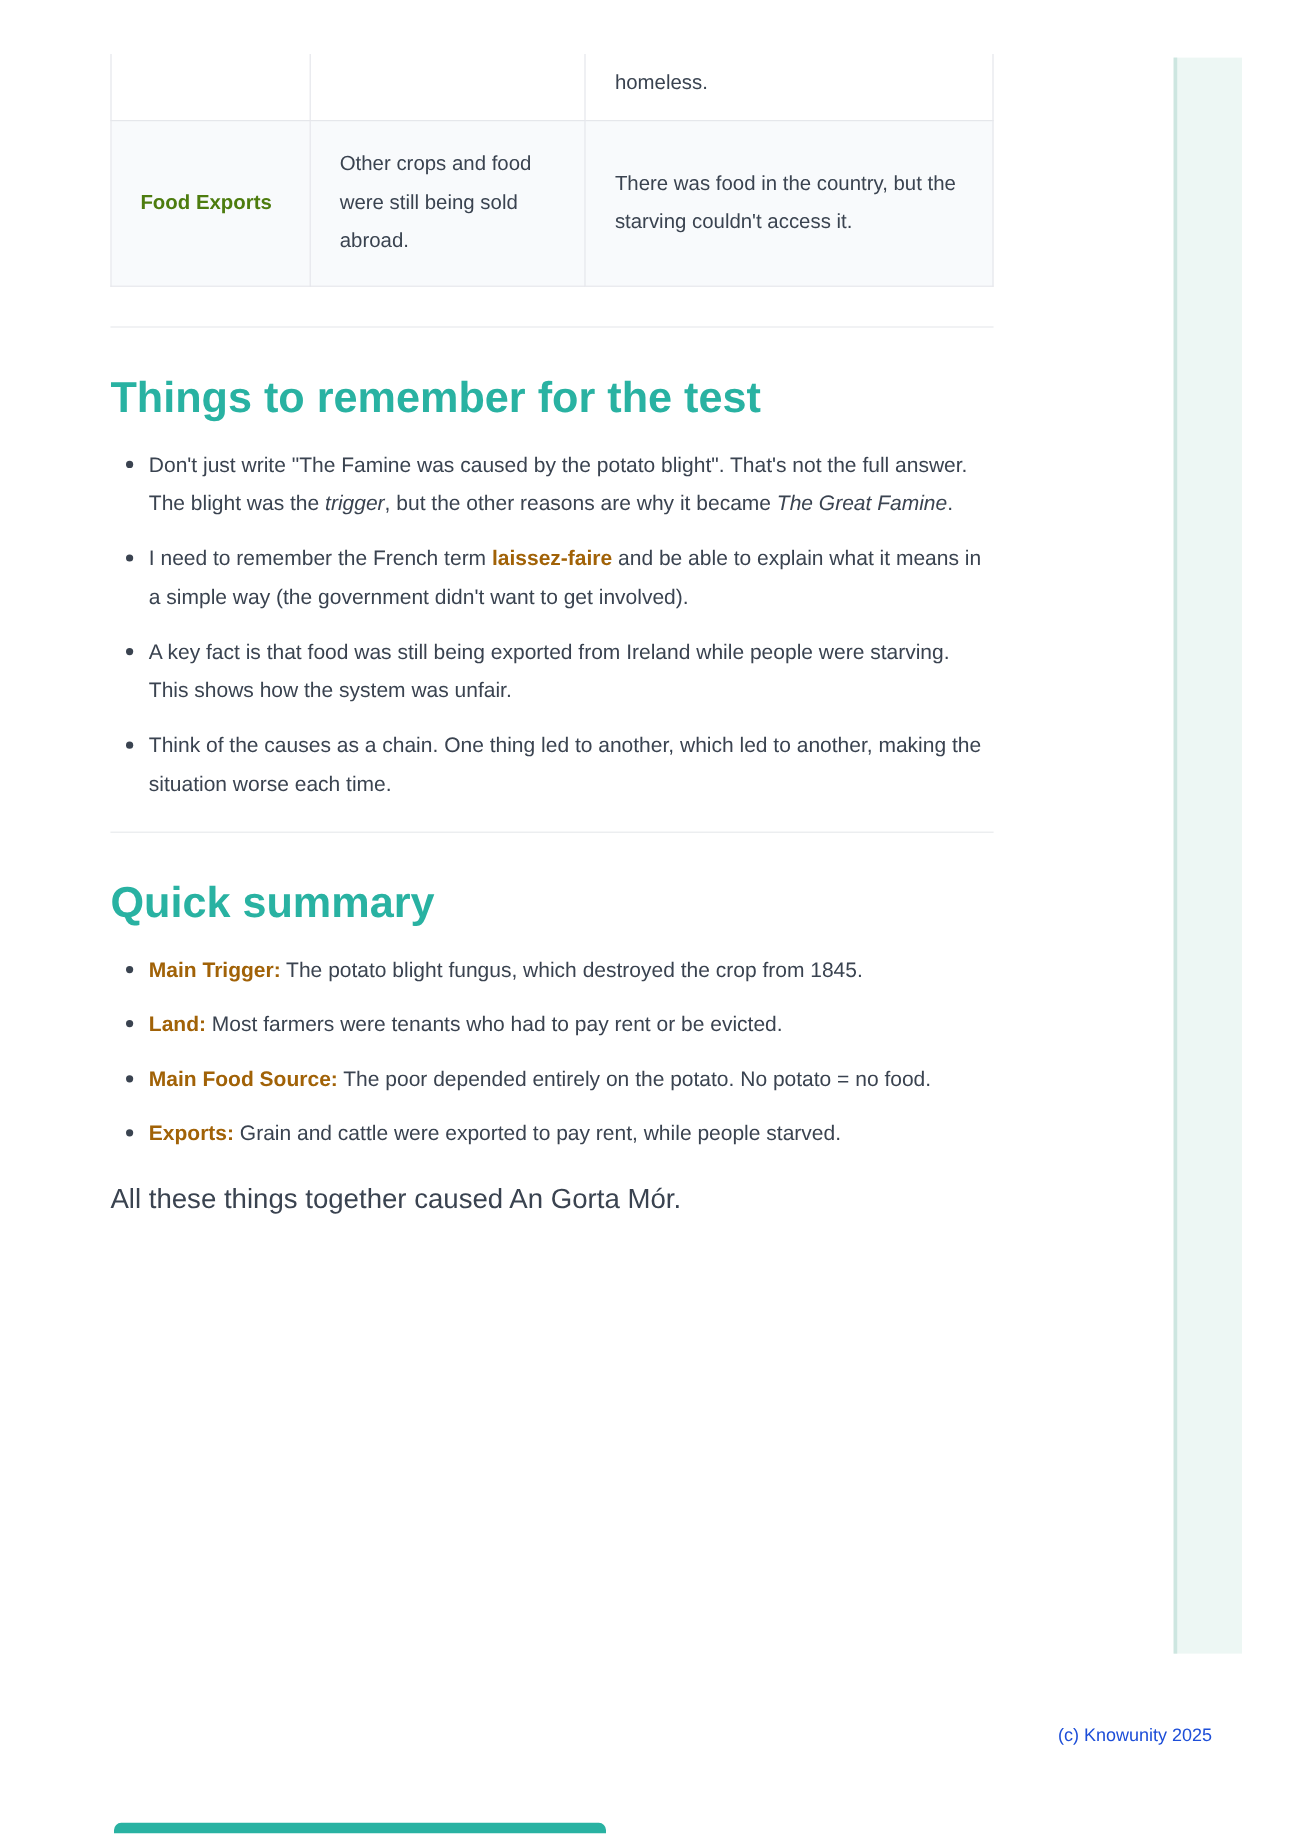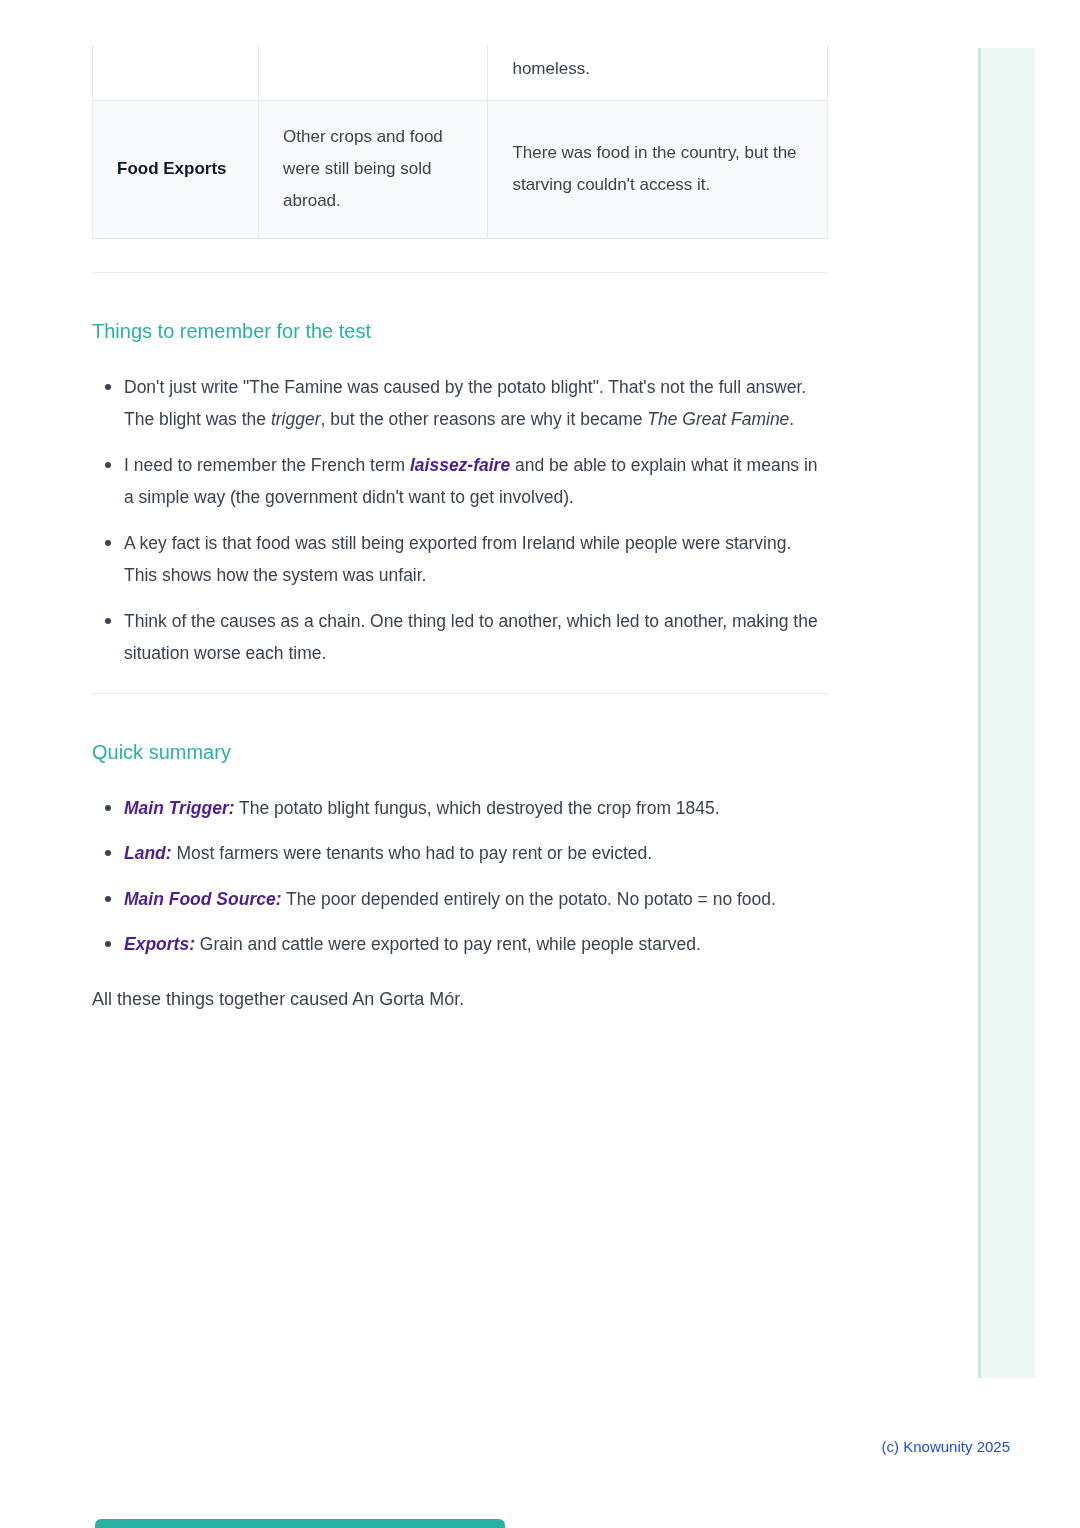--- a/index.html
+++ b/index.html
@@ -33,33 +33,33 @@
     line-height: 32px;
   }
   .causes-table tr { height: 138px; background: #ffffff; }
   .causes-table tr:nth-child(2) { background: #f8fafc; }
   .causes-table tr.row-partial { height: 55px; }
   .causes-table tr.row-partial td {
     border-top: none;
     vertical-align: top;
     padding-top: 8px;
   }
-  .cell-label { font-weight: 700; color: #0f172a; }
+  .cell-label { font-weight: 700; color: #4d7c0f; }
   
   .divider {
     border: none;
     border-top: 1px solid #e8eaed;
     margin-top: 33px;
   }
   .divider.second { margin-top: 23px; }
   h2.section-heading {
     margin-top: 40px;
-    font-size: 20px;
+    font-size: 36px;
     line-height: 36px;
-    font-weight: 400;
+    font-weight: 700;
     color: #29b2a2;
     letter-spacing: 0;
   }
   ul.bullet-list {
     margin-top: 22px;
     list-style: none;
     padding-left: 32px;
     font-size: 17.5px;
     line-height: 32.5px;
     color: #3a4350;
@@ -67,25 +67,25 @@
   ul.bullet-list li { position: relative; margin-bottom: 13px; }
   ul.bullet-list li:last-child { margin-bottom: 0; }
   ul.bullet-list li::before {
     content: "";
     position: absolute;
     left: -19px; top: 13px;
     width: 6px; height: 6px;
     border-radius: 50%;
     background: #3a4350;
   }
-  .seg-b { font-weight: 700; color: #4c1d95; font-style: italic; }
+  .seg-b { font-weight: 700; color: #a16207; }
   .seg-i { font-style: italic; }
   p.closing-line {
     margin-top: 22px;
-    font-size: 18px;
+    font-size: 23px;
     line-height: 32.5px;
     color: #3a4350;
   }
   
   .side-accent-bar {
     position: absolute;
     left: 978px; top: 48px;
     width: 57px; height: 1330px;
     background: #edf7f4;
     border-left: 3px solid #cde6e0;

